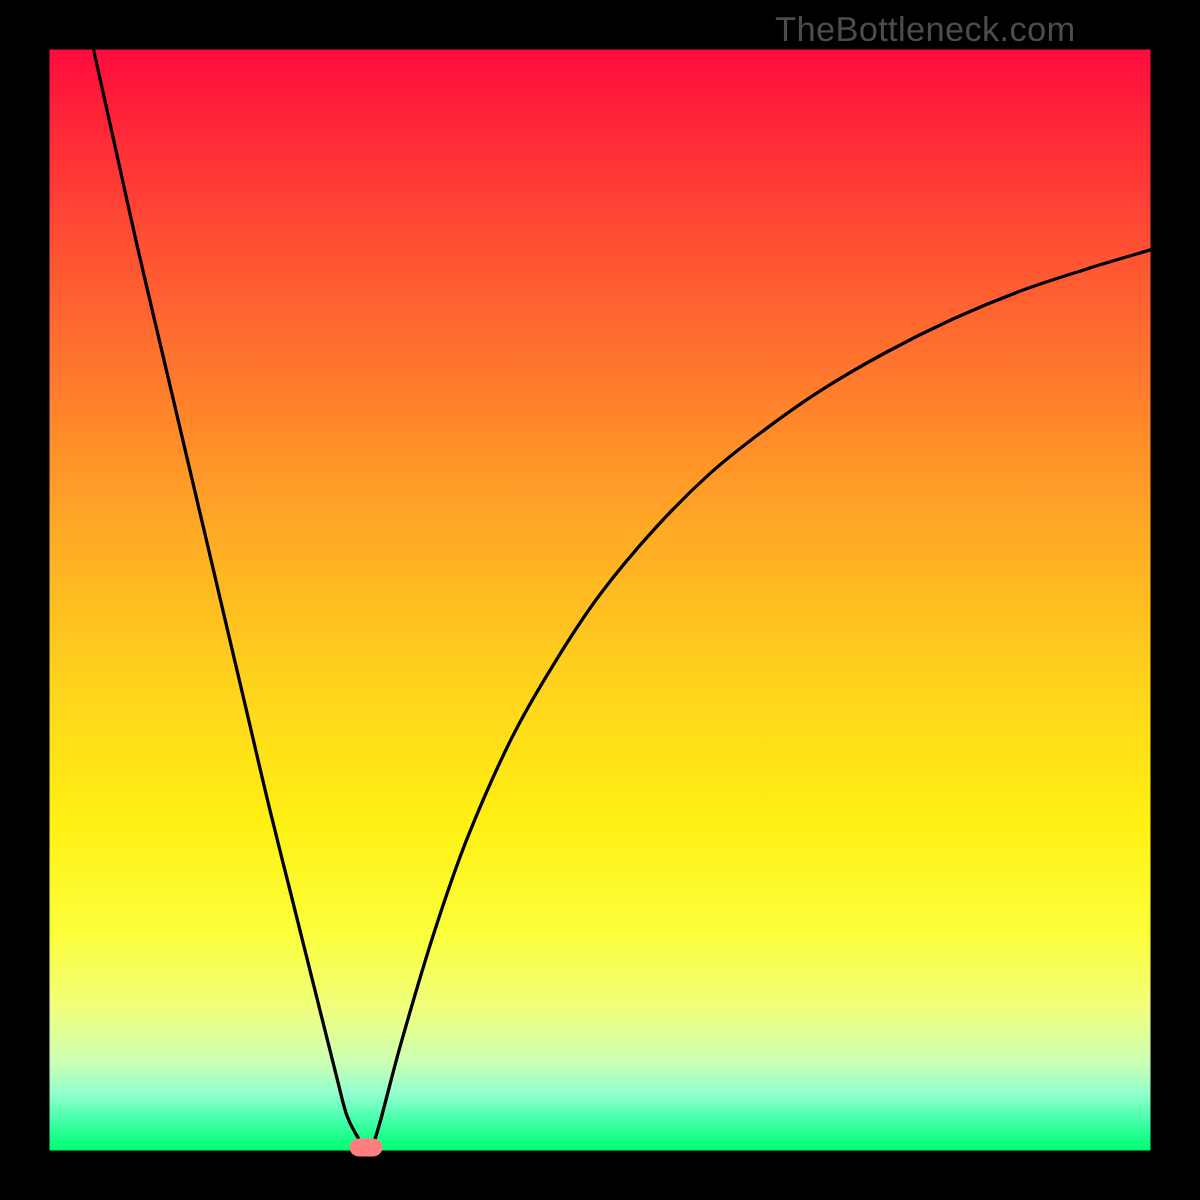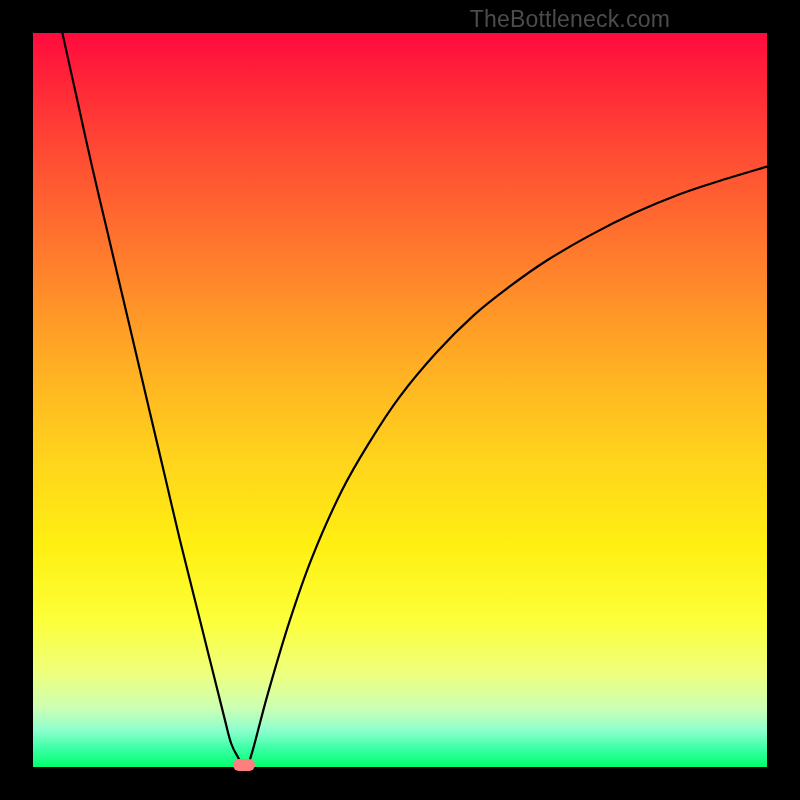--- a/index.html
+++ b/index.html
@@ -11,20 +11,21 @@
     background: #000;
     font-family: Arial, Helvetica, sans-serif;
   }
   .frame {
     position: absolute;
     left: 0;
     top: 0;
     width: 680px;
     height: 800px;
     background: #000;
+    padding-left: 47px;
   }
   .plot {
     position: absolute;
     left: 33px;
     top: 33px;
     width: 734px;
     height: 734px;
     
     background: linear-gradient(to bottom,
       #ff0b3e 0%,

